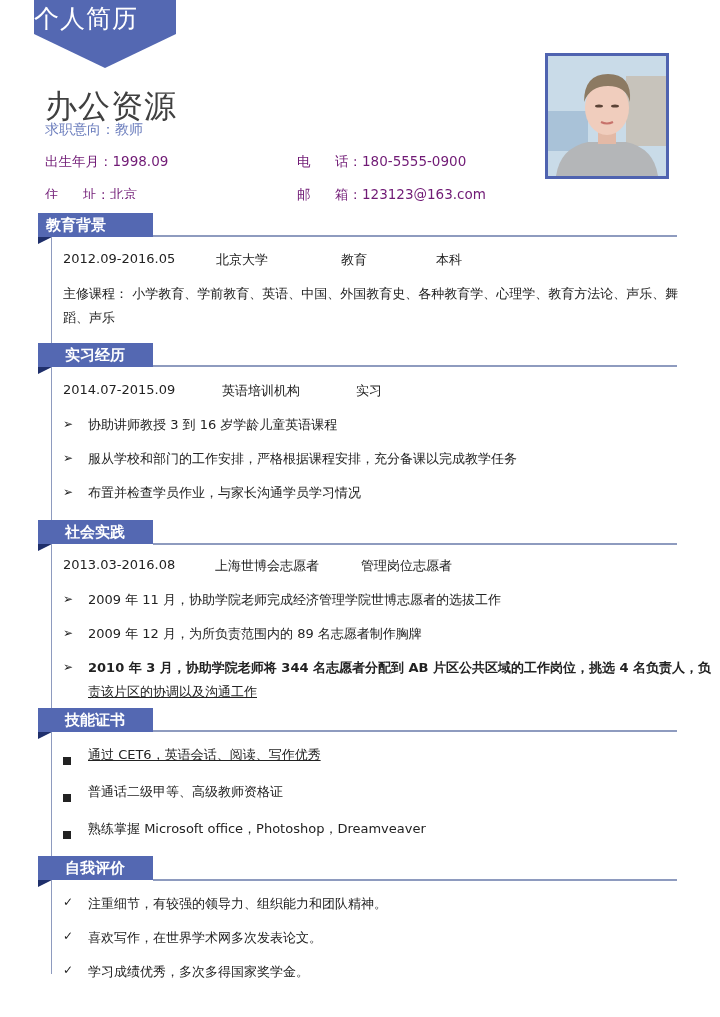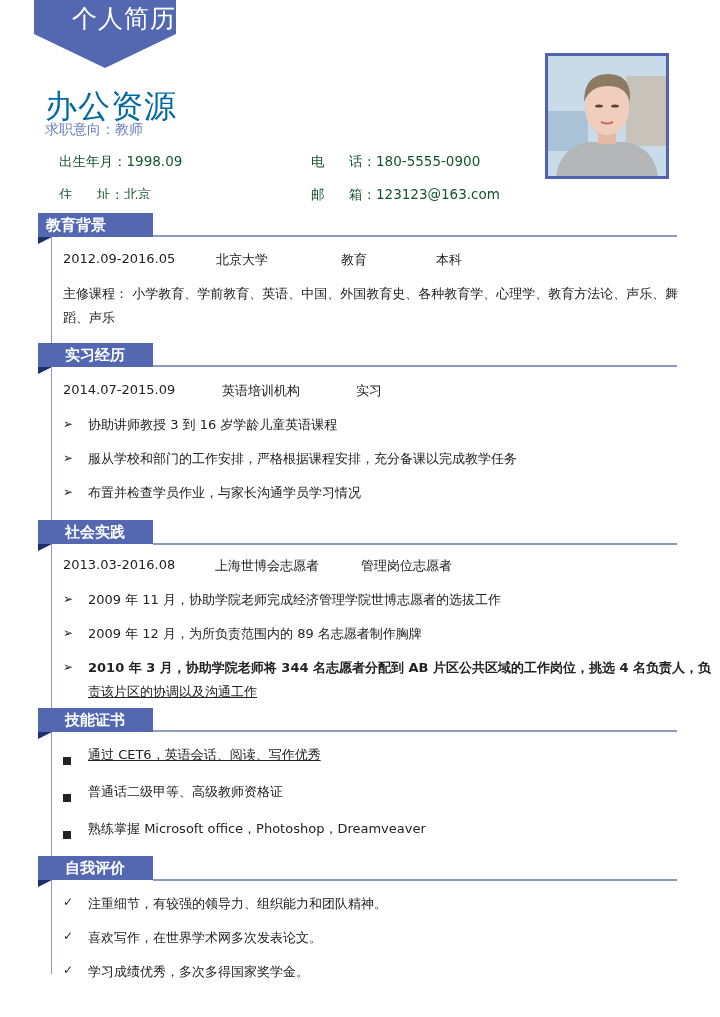--- a/index.html
+++ b/index.html
@@ -3,25 +3,25 @@
 <meta charset="utf-8">
 <style>
   html, body { margin:0; padding:0; background:#ffffff; }
   body { width:720px; height:1017px; position:relative; overflow:hidden;
          font-family:"DejaVu Sans","Liberation Sans",sans-serif; color:#222; }
   .abs { position:absolute; }
   .banner { left:34px; top:0; width:142px; height:34px; background:#5468b2; }
   .banner-tri { left:34px; top:34px; width:0; height:0;
       border-left:71px solid transparent; border-right:71px solid transparent;
       border-top:34px solid #5468b2; }
-  .banner-text { left:34px; top:2px; width:142px; text-align:right;
+  .banner-text { left:34px; top:2px; width:142px; text-align:left;
       color:#fff; font-size:25px; letter-spacing:1px; }
-  .name { left:45px; top:85px; font-size:32px; color:#0369a1; letter-spacing:1px; }
+  .name { left:45px; top:85px; font-size:32px; color:#404040; letter-spacing:1px; }
   .intent { left:45px; top:121px; font-size:14px; color:#6b7dbd; }
-  .info { font-size:13.5px; color:#14532d; white-space:nowrap;margin-left:14px; }
+  .info { font-size:13.5px; color:#701a75; white-space:nowrap; }
   .photo { left:545px; top:53px; width:118px; height:120px;
       border:3px solid #4f63b0; overflow:hidden;
       background:linear-gradient(180deg,#cfe2ef 0%,#b8cfdf 50%,#d8d4cc 100%); }
   .clip-row { left:45px; top:186px; height:13px; overflow:hidden; }
 
   .sec-head { left:38px; width:115px; height:24px; background:#5468b2; color:#fff;
       font-size:15px; font-weight:bold; line-height:24px; padding-left:27px; box-sizing:border-box; }
   .sec-fold { left:38px; width:0; height:0; border-top:7px solid #1f2f6b; border-left:14px solid transparent; transform:scaleX(-1); }
   .sec-line { left:153px; width:524px; height:2px; background:#8e9bbf; }
   .vline { left:51px; width:1px; background:#8e9bbf; }

